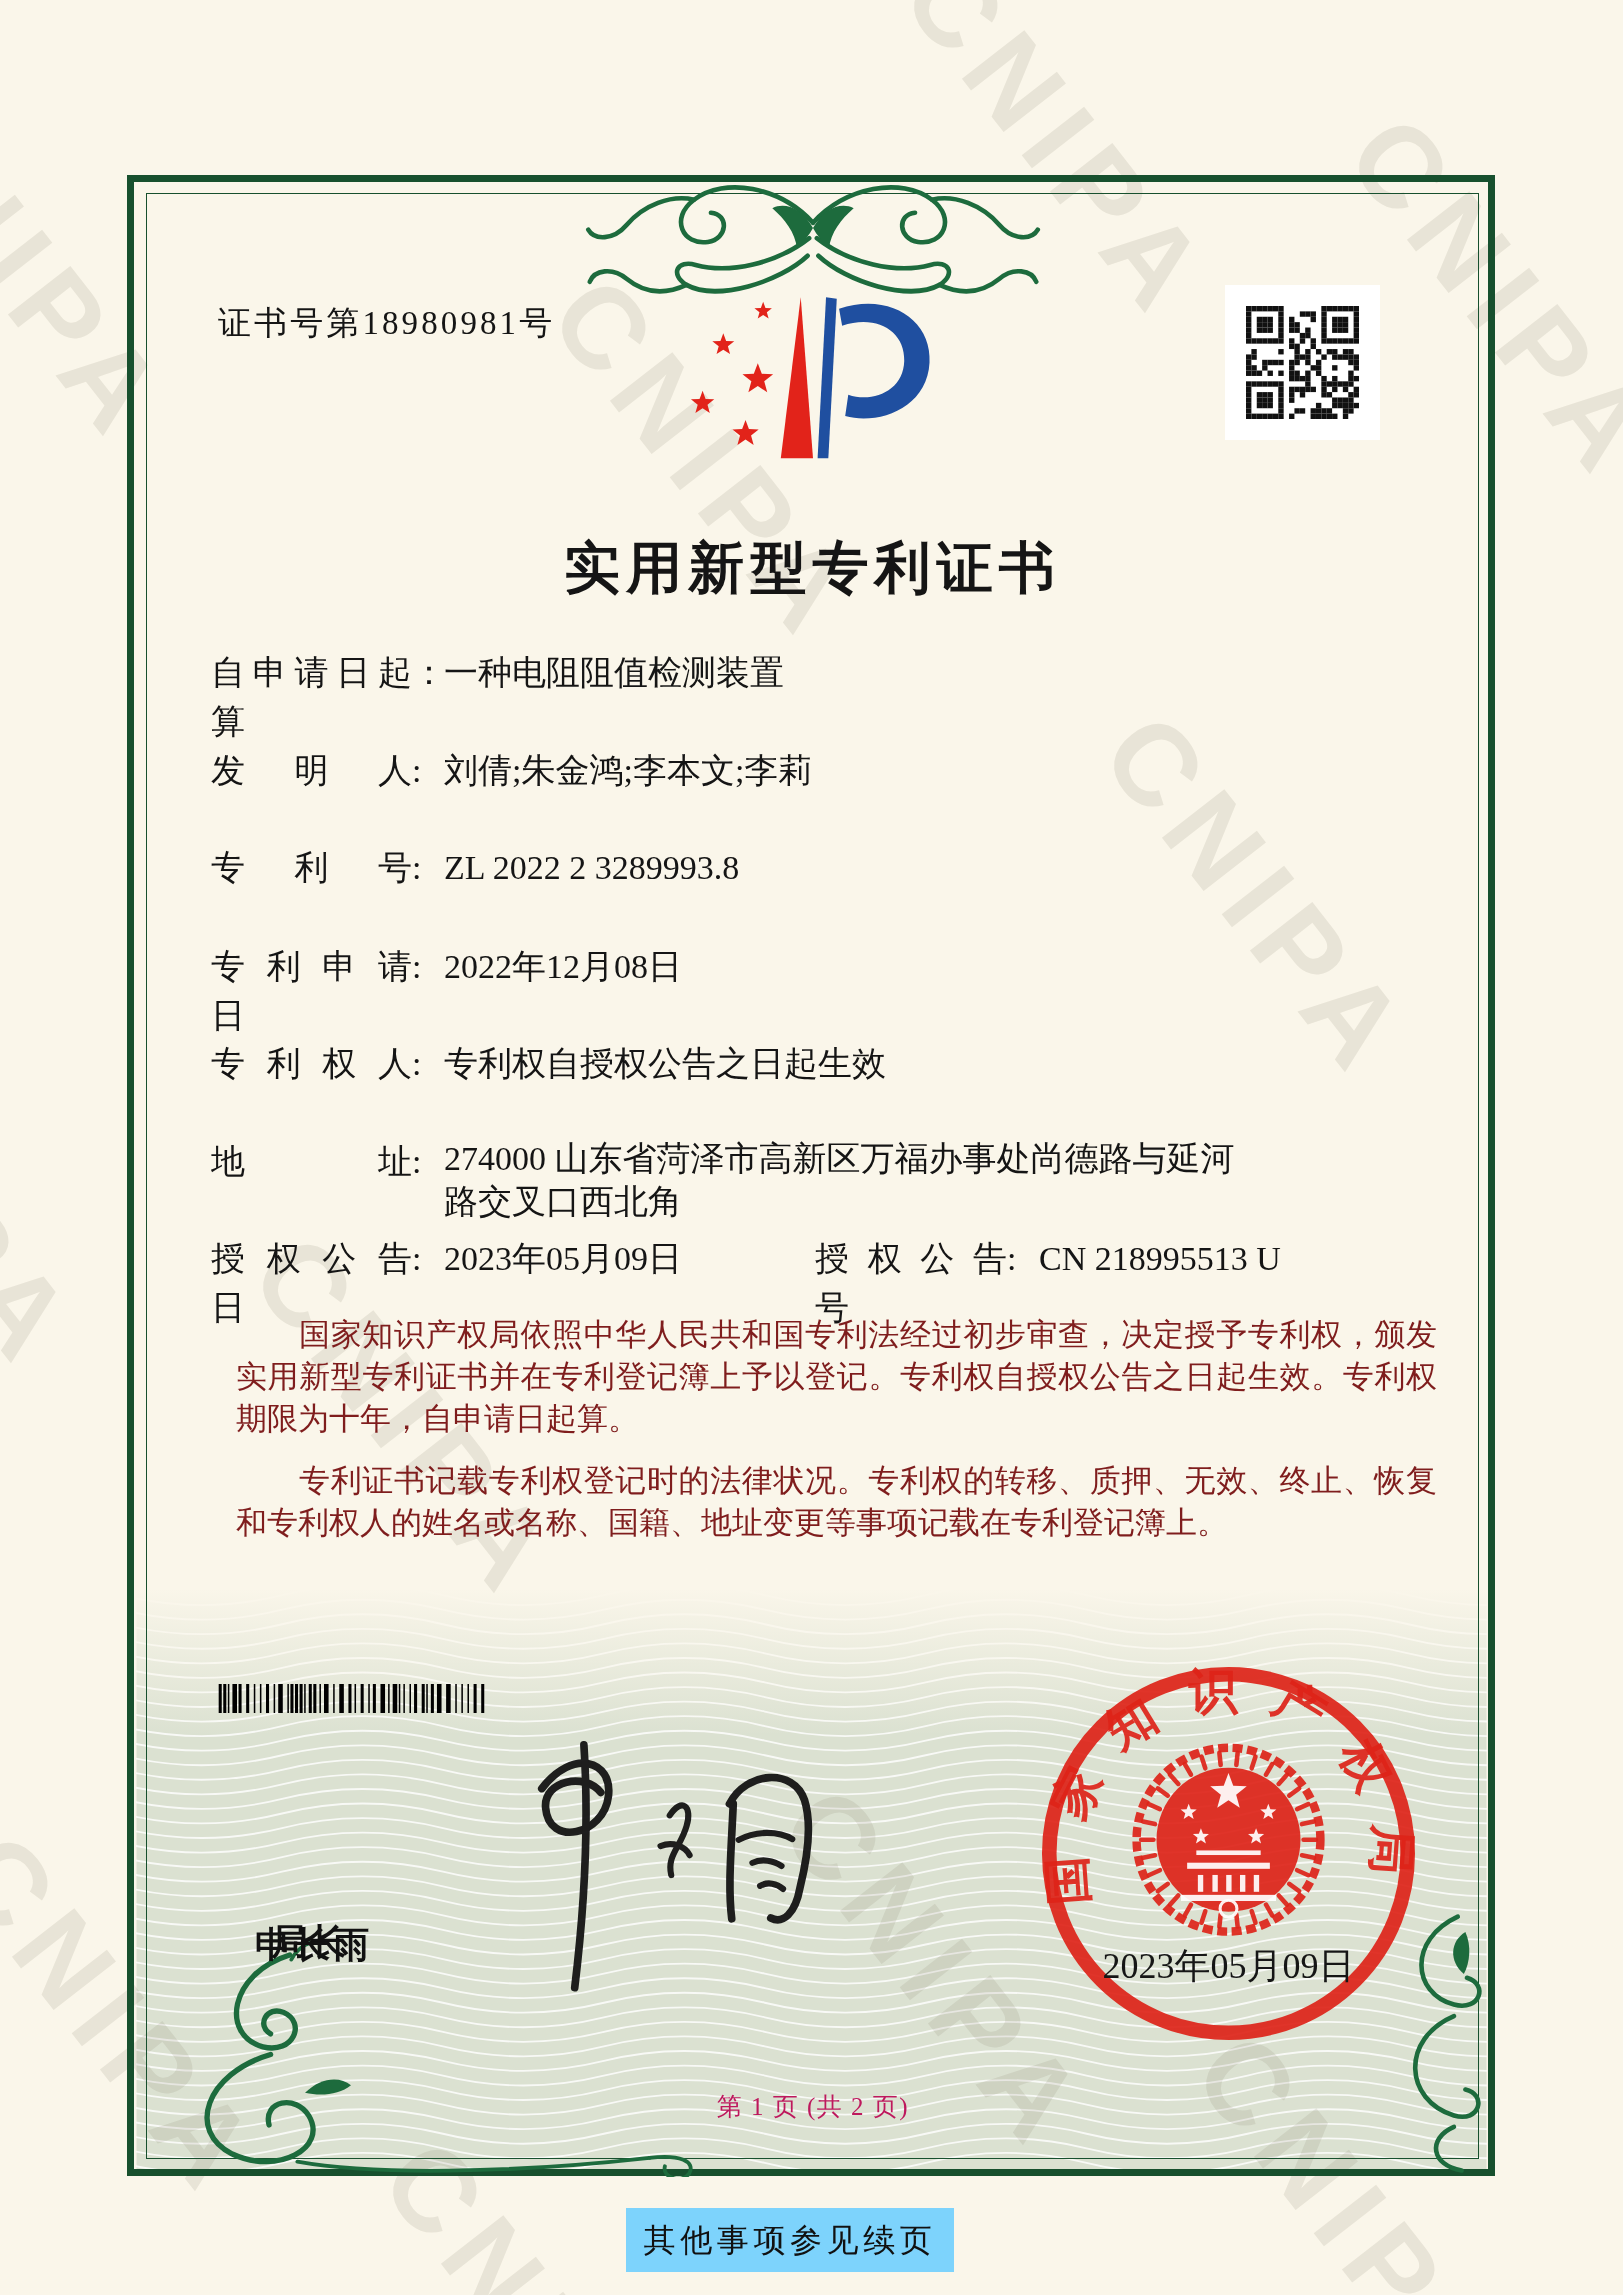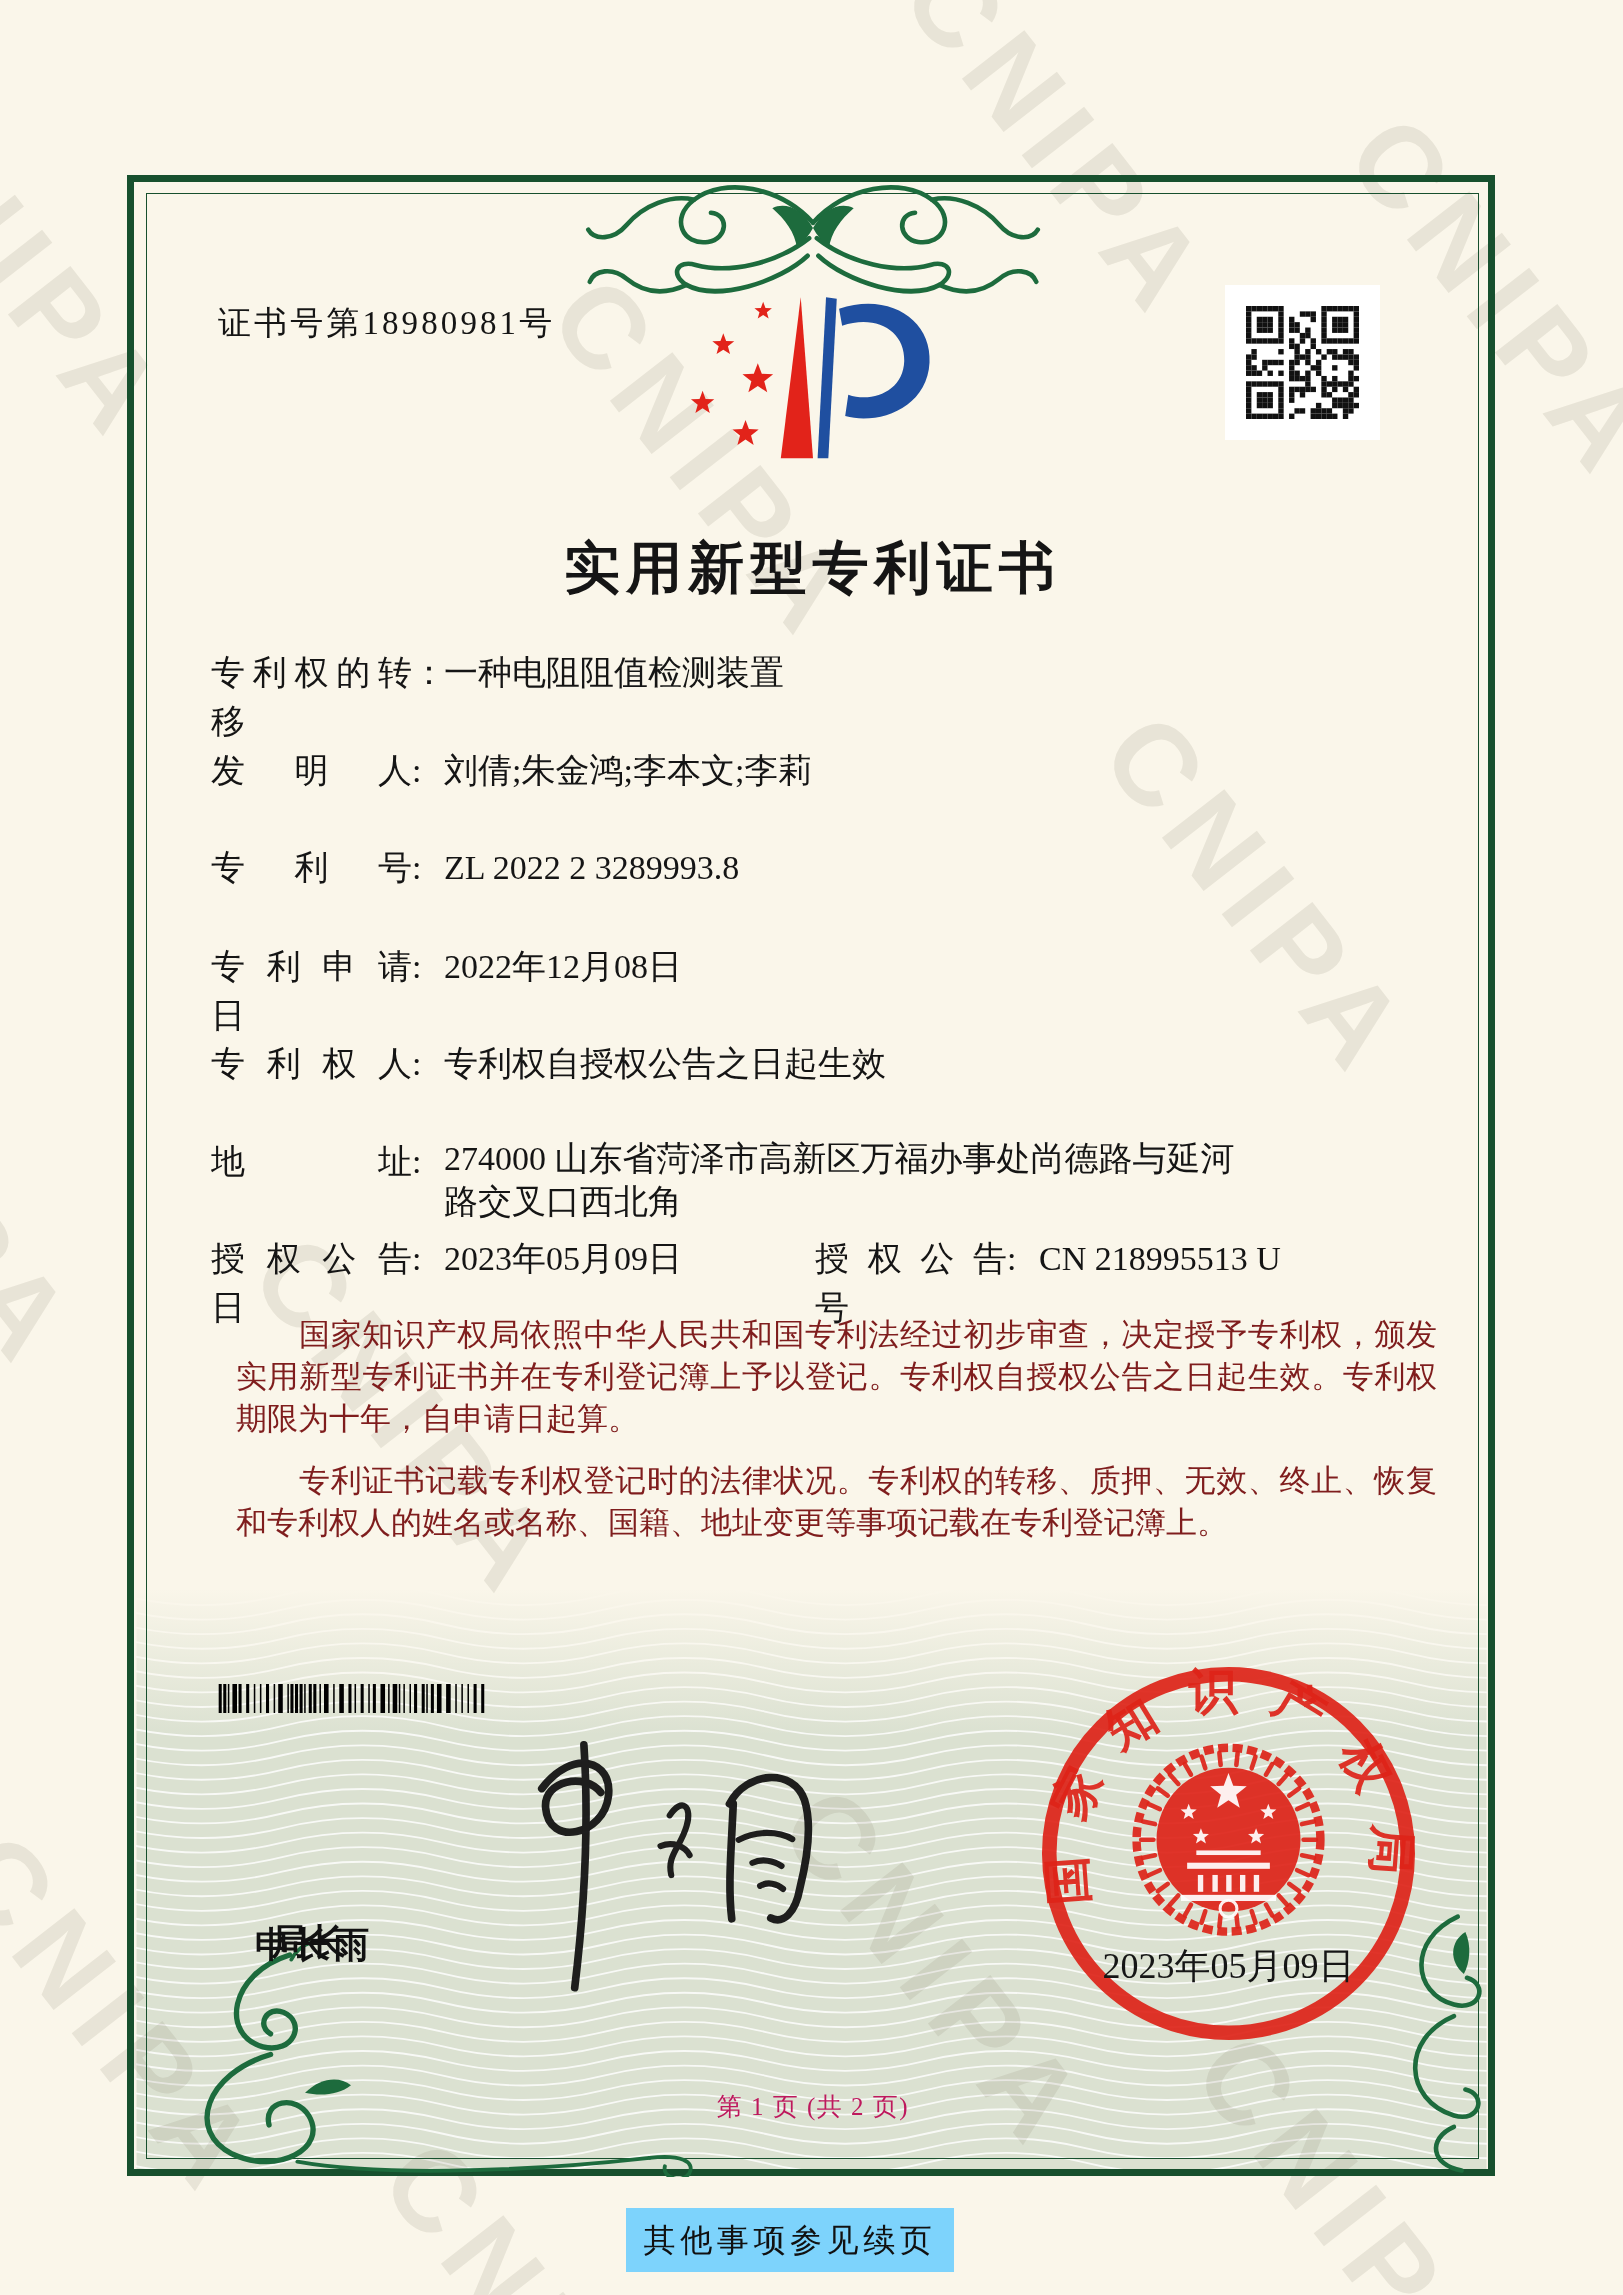--- a/index.html
+++ b/index.html
@@ -431,21 +431,21 @@
         <rect x="21" y="140" width="7" height="7" fill="#111"></rect>
         <rect x="28" y="140" width="7" height="7" fill="#111"></rect>
         <rect x="35" y="140" width="7" height="7" fill="#111"></rect>
         <rect x="42" y="140" width="7" height="7" fill="#111"></rect>
       </svg>
   </div>
 
   <div class="doc-title">实用新型专利证书</div>
 
   <div class="frow" style="top:648px">
-    <span class="flabel">专利权的转移</span>
+    <span class="flabel">自申请日起算</span>
       <span class="fcolon">：</span>
       <span class="fvalue">一种电阻阻值检测装置</span>
   </div>
   <div class="frow" style="top:746px">
     <span class="flabel">发 明 人</span>
       <span class="fcolon">:</span>
       <span class="fvalue">刘倩;朱金鸿;李本文;李莉</span>
   </div>
   <div class="frow" style="top:843px">
     <span class="flabel">专 利 号</span>

